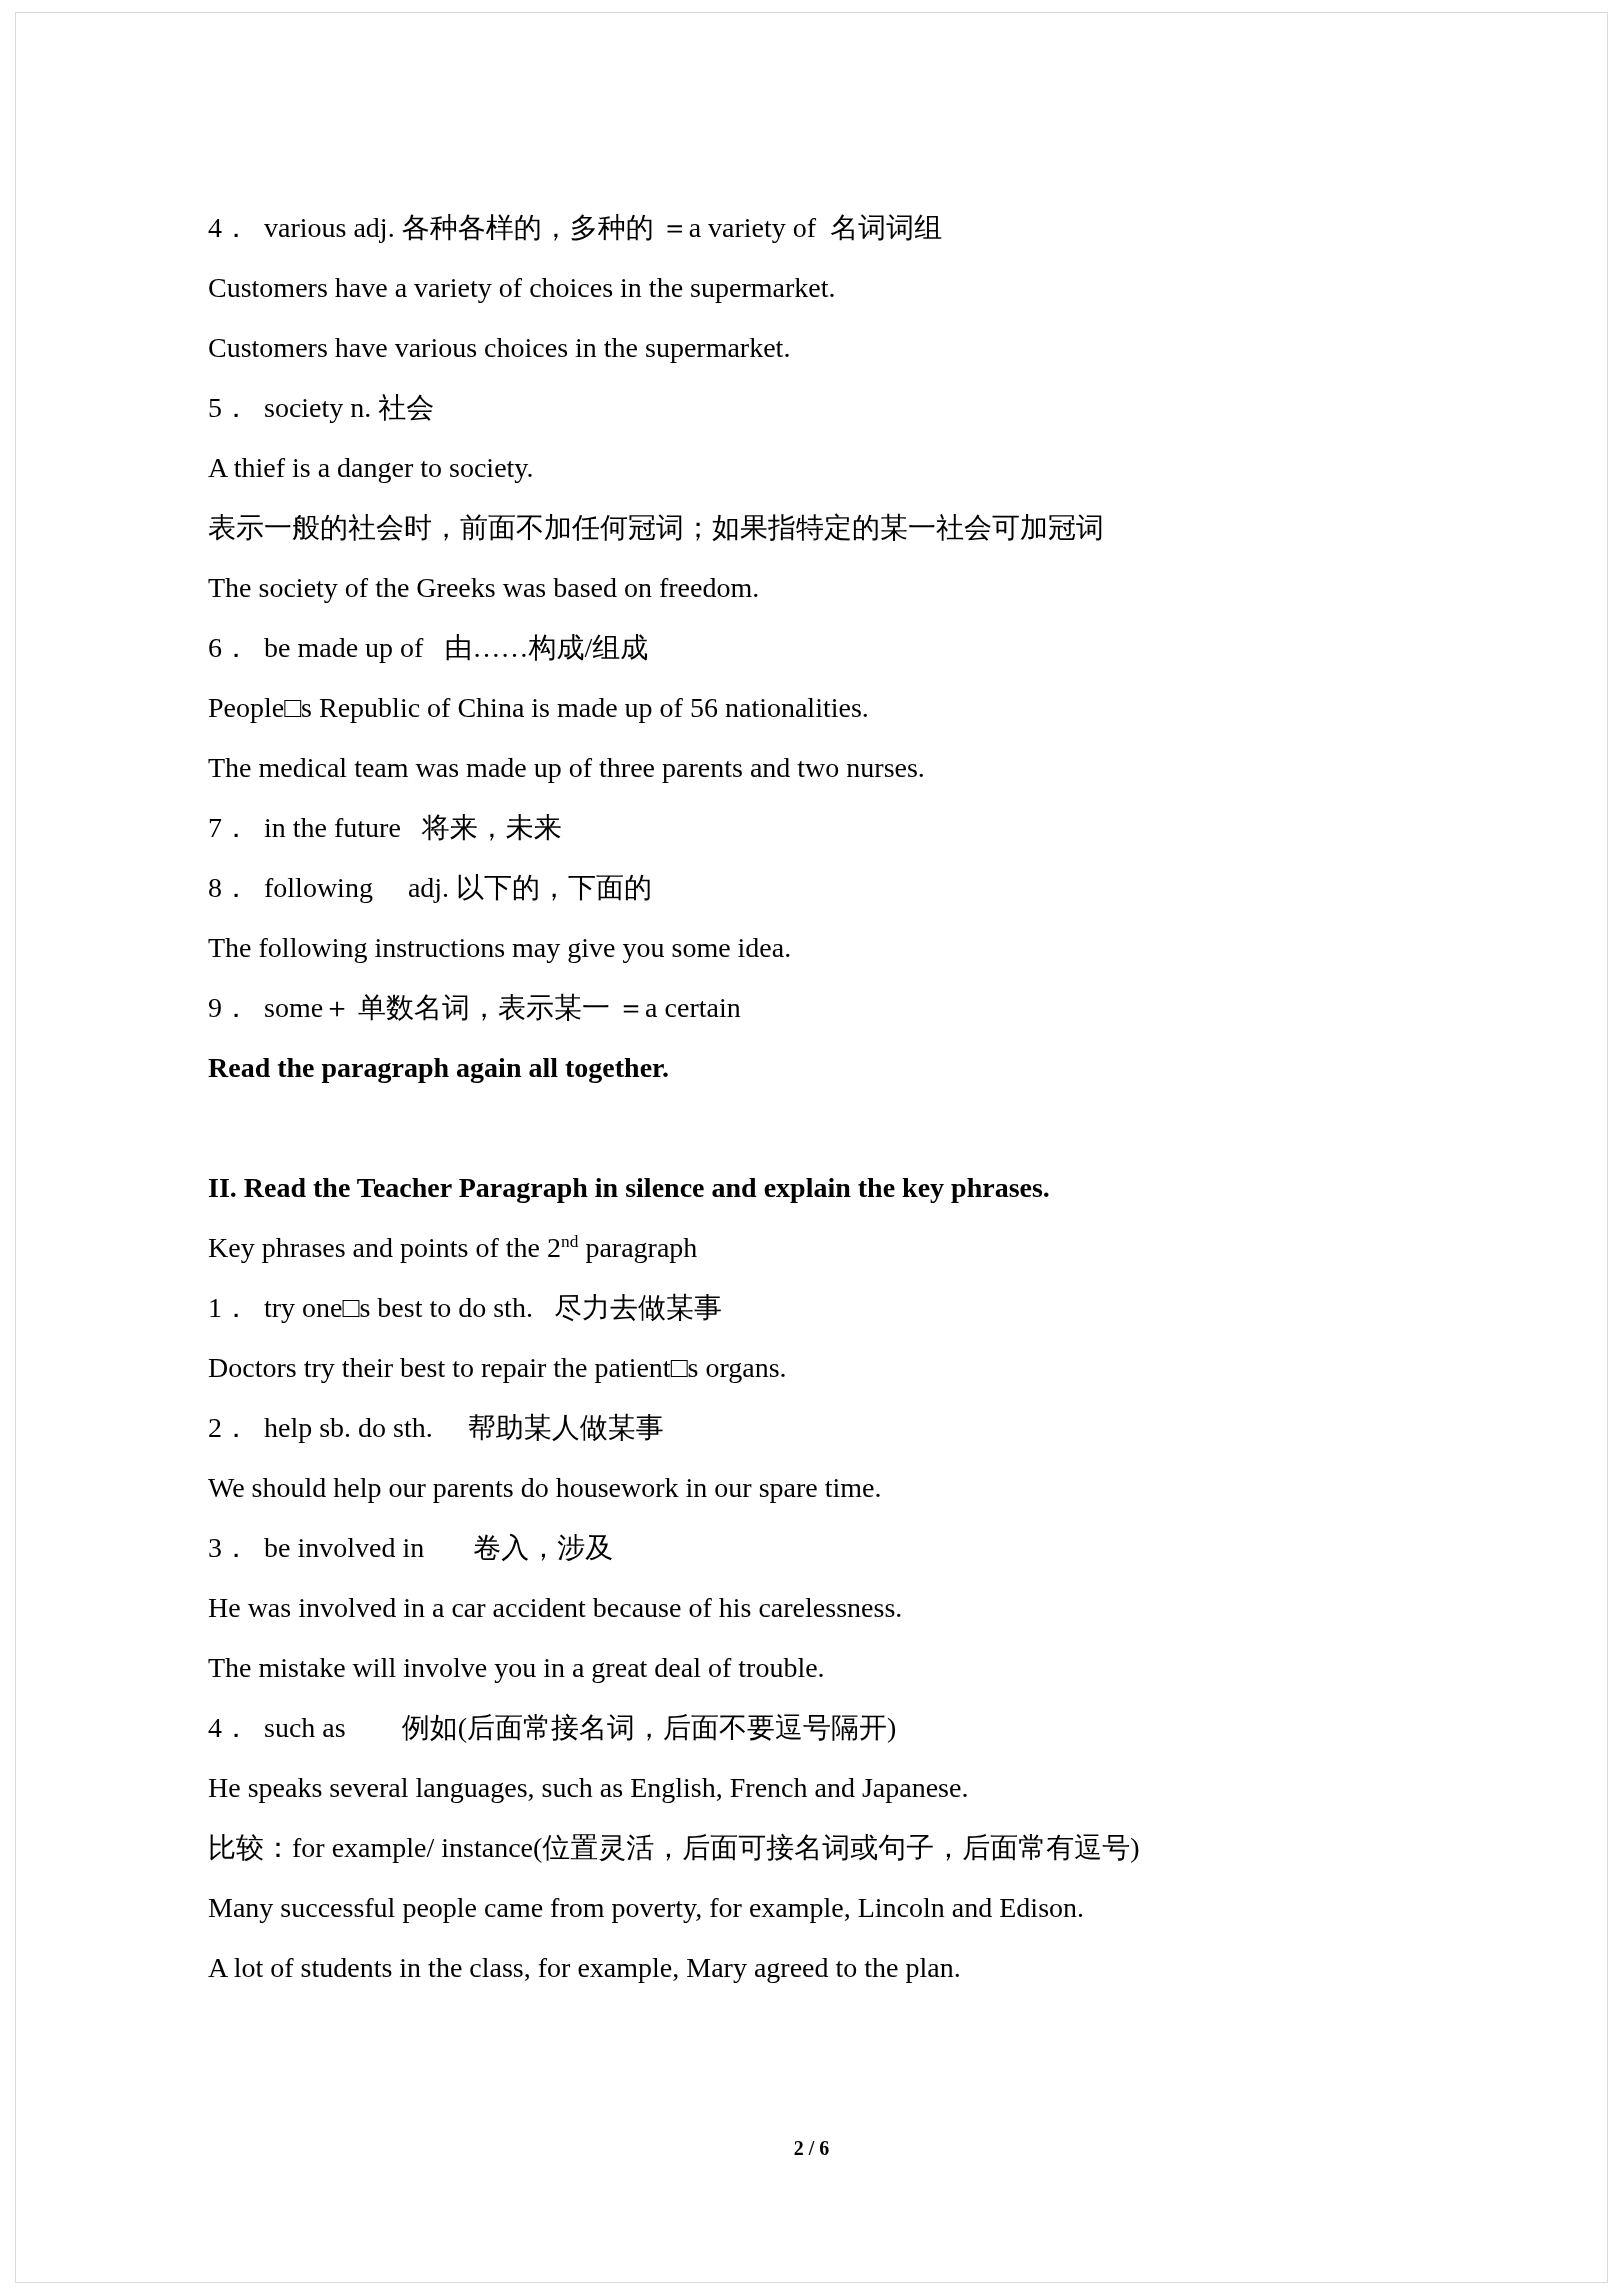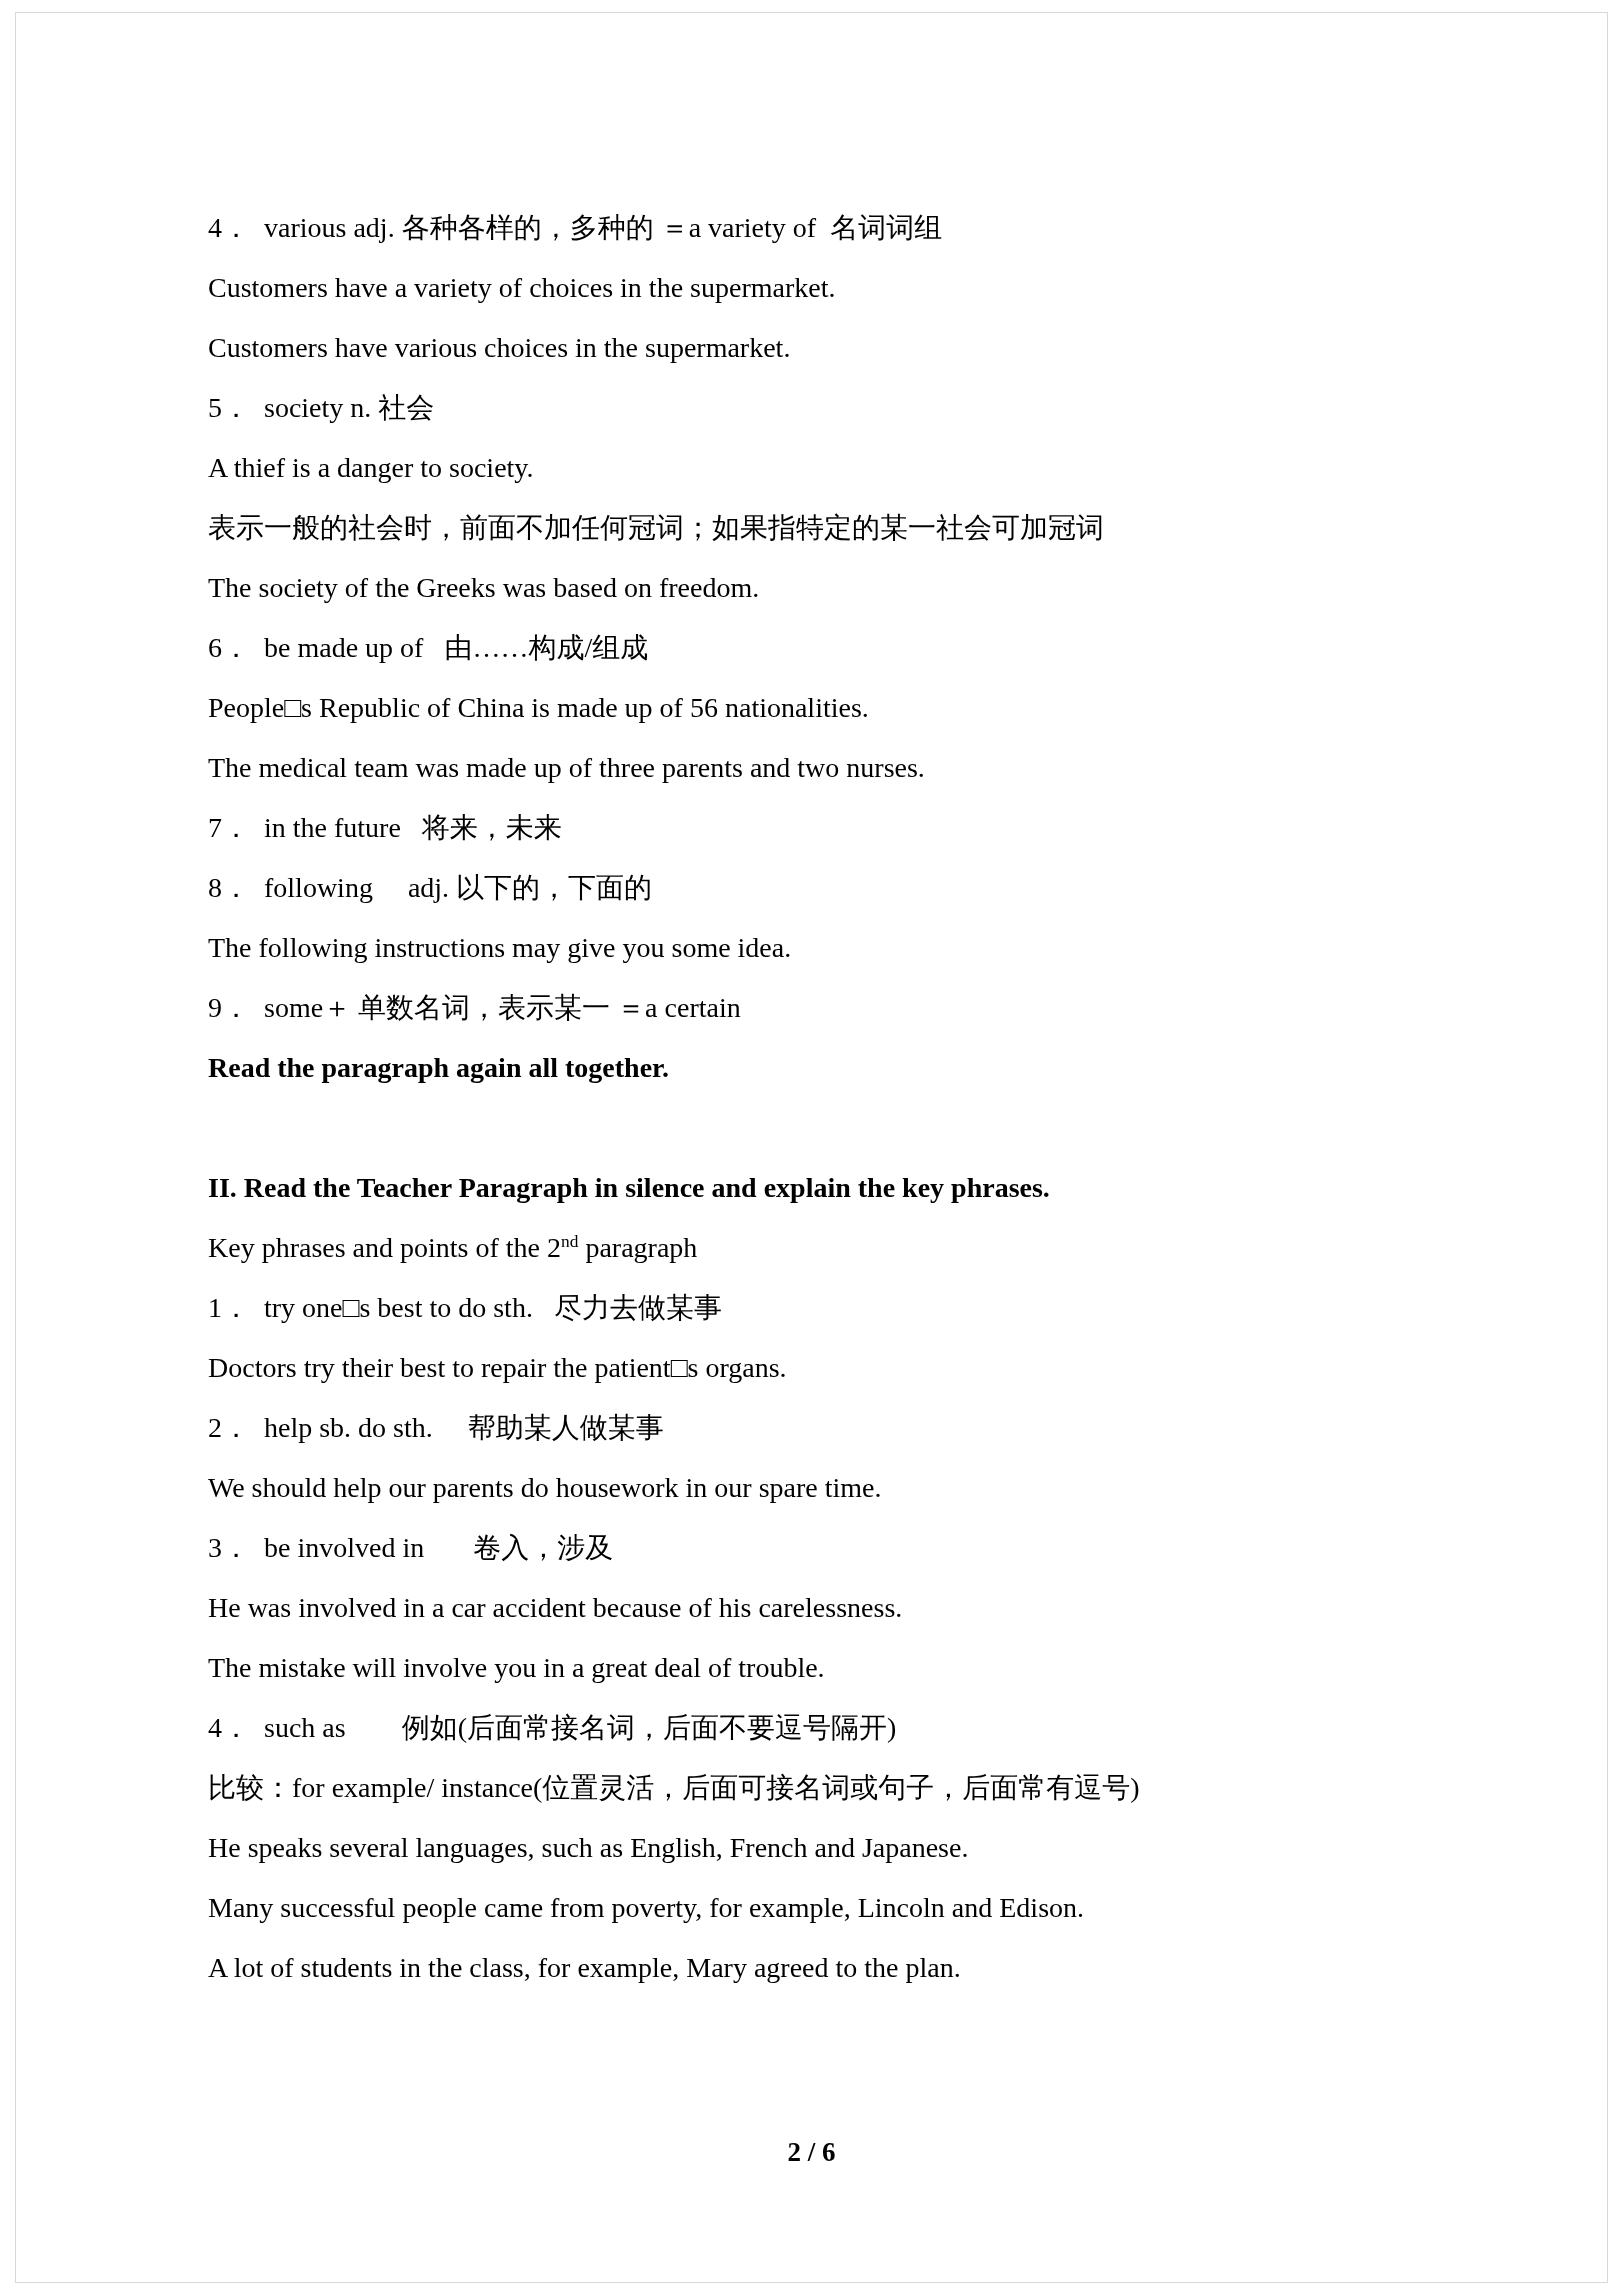--- a/index.html
+++ b/index.html
@@ -48,21 +48,21 @@
   }
   .gap {
     height: 60px;
   }
   .footer {
     position: absolute;
     left: 0;
     top: 2137px;
     width: 1623px;
     text-align: center;
-    font-size: 27px;
+    font-size: 20px;
     font-weight: bold;
   }
   sup {
     font-size: 0.62em;
     vertical-align: super;
     line-height: 0;
     text-align: center;
   }
 </style>
 </head>
@@ -97,22 +97,22 @@
     <div class="line"><span>Key phrases and points of the 2</span><sup>nd</sup><span> paragraph</span></div>
 
     <div class="line">1．  try one□s best to do sth.   尽力去做某事</div>
     <div class="line">Doctors try their best to repair the patient□s organs.</div>
     <div class="line">2．  help sb. do sth.     帮助某人做某事</div>
     <div class="line">We should help our parents do housework in our spare time.</div>
     <div class="line">3．  be involved in       卷入，涉及</div>
     <div class="line">He was involved in a car accident because of his carelessness.</div>
     <div class="line">The mistake will involve you in a great deal of trouble.</div>
     <div class="line">4．  such as        例如(后面常接名词，后面不要逗号隔开)</div>
+    <div class="line">He speaks several languages, such as English, French and Japanese.</div>
     <div class="line">比较：for example/ instance(位置灵活，后面可接名词或句子，后面常有逗号)</div>
-    <div class="line">He speaks several languages, such as English, French and Japanese.</div>
     <div class="line">Many successful people came from poverty, for example, Lincoln and Edison.</div>
     <div class="line">A lot of students in the class, for example, Mary agreed to the plan.</div>
 
   </div>
 
   <div class="footer">2 / 6</div>
 </div>
 
 
 </body></html>

